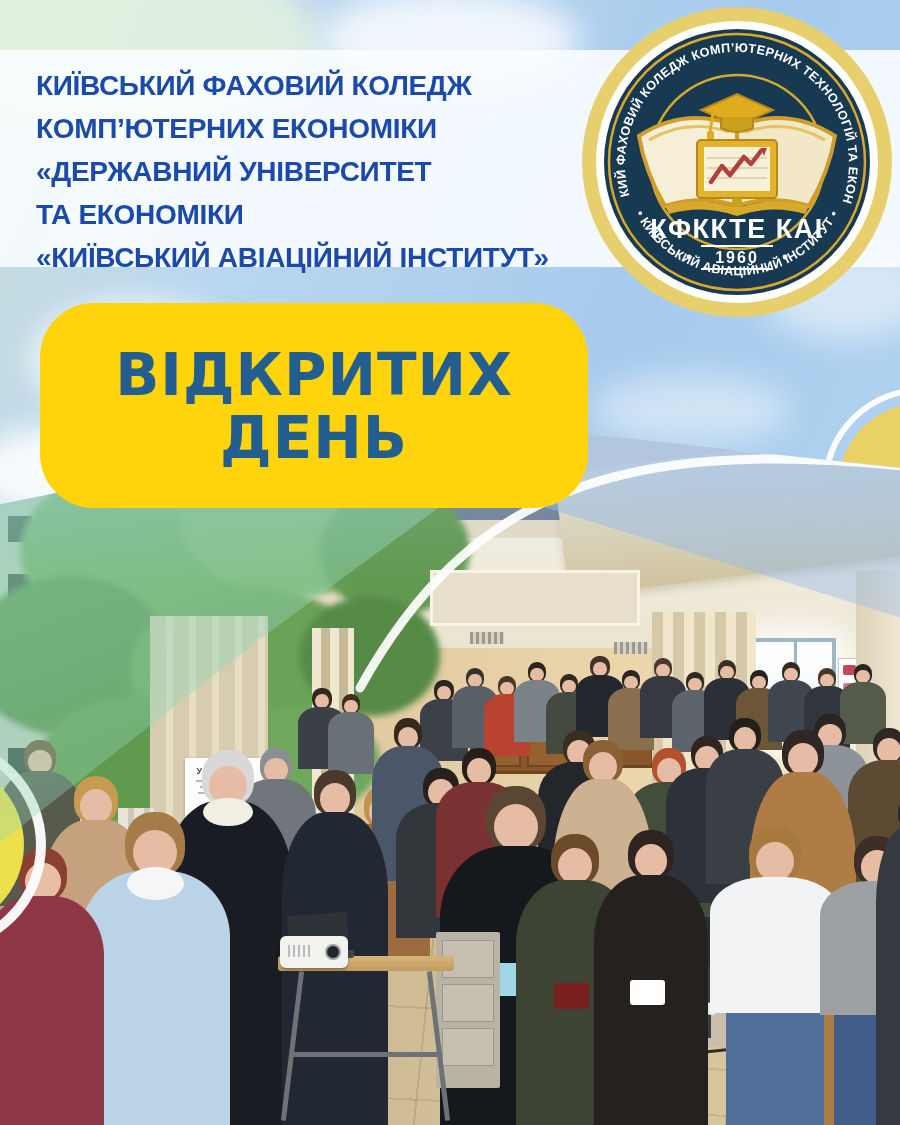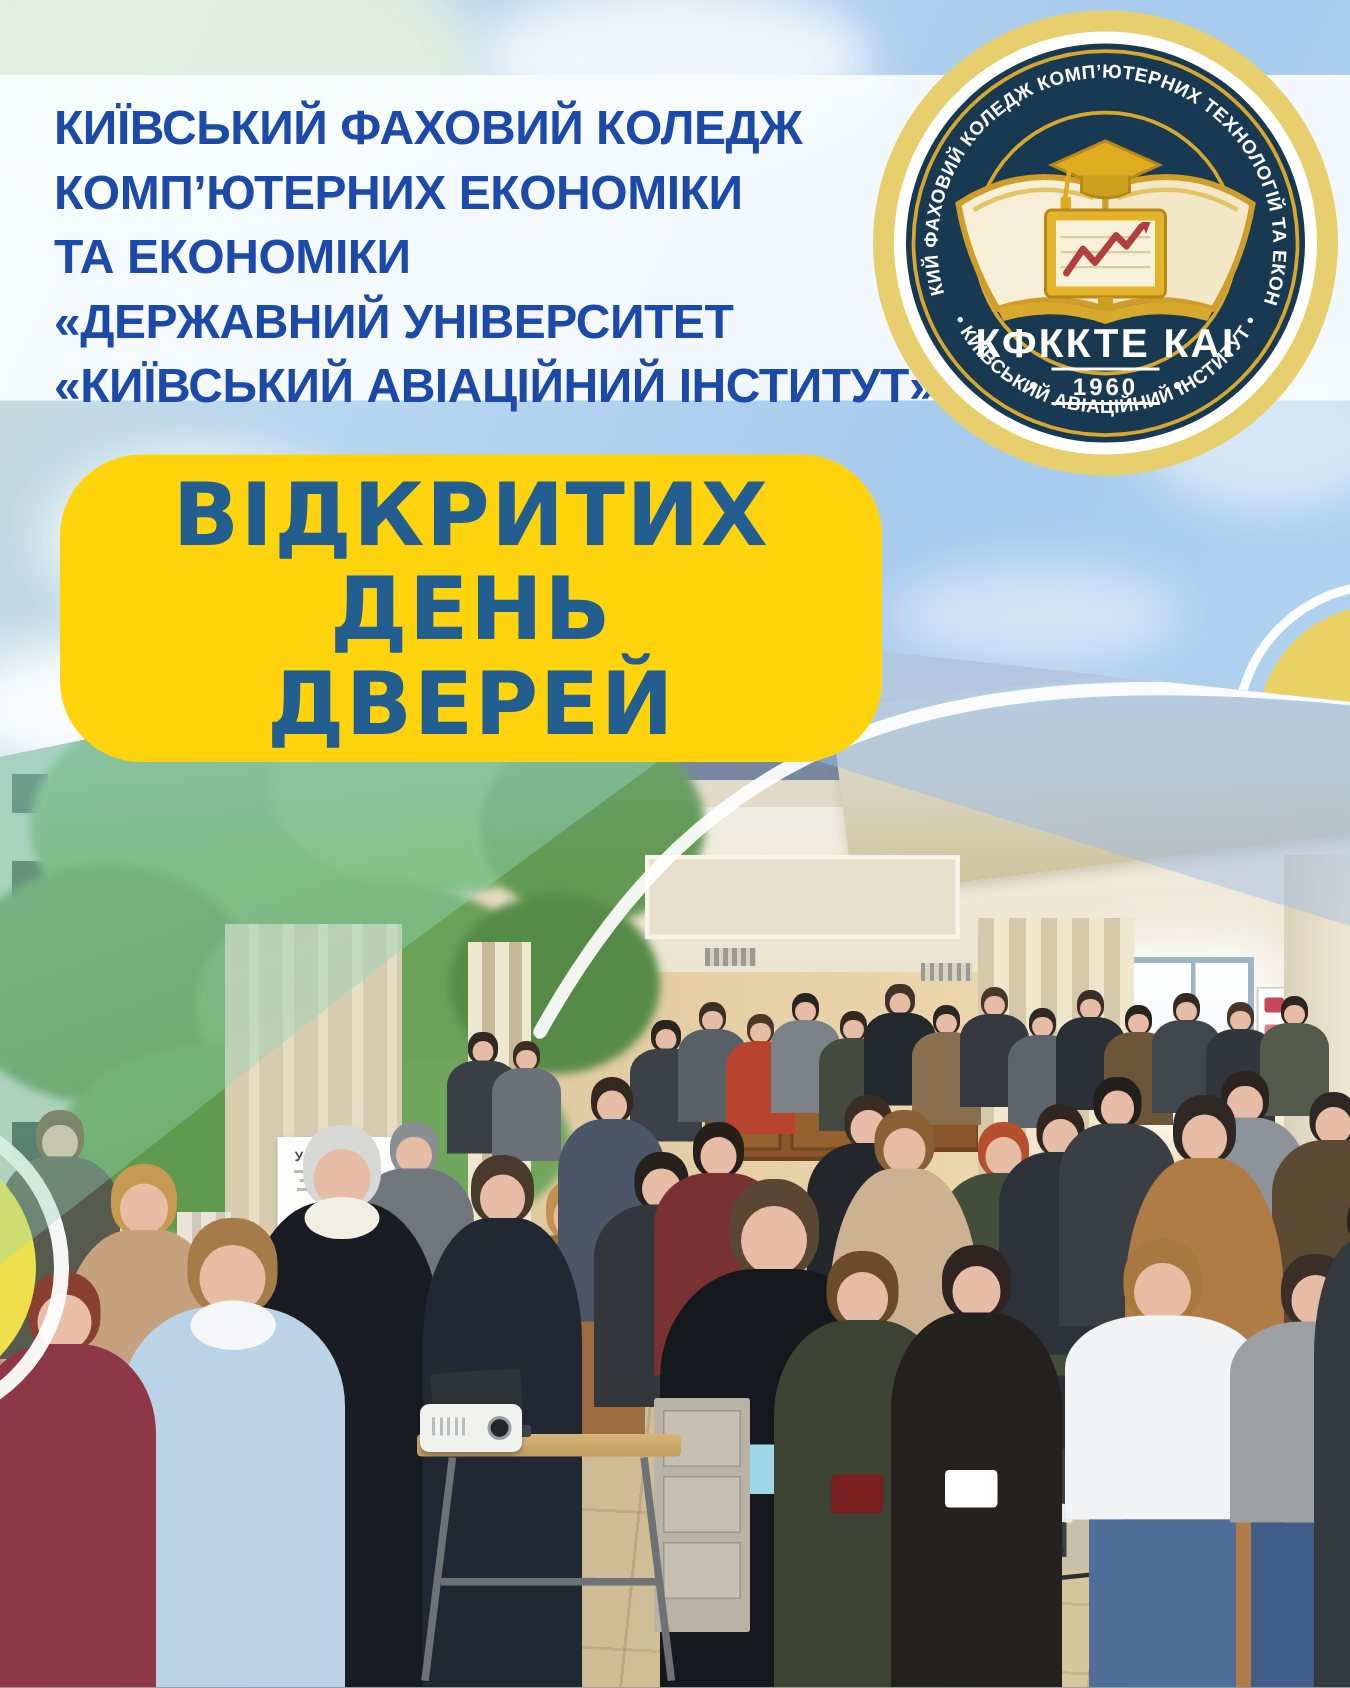--- a/index.html
+++ b/index.html
@@ -21,21 +21,21 @@
   
   .circle-right-ring{position:absolute;left:822px;top:387px;width:200px;height:200px;border-radius:50%;
                      border:6px solid rgba(255,255,255,.95);z-index:1;}
   .circle-right{position:absolute;left:838px;top:403px;width:168px;height:168px;border-radius:50%;
                 background:#e9d263;z-index:1;}
 
   
   .band{position:absolute;left:0;top:50px;width:900px;height:217px;z-index:10;
         background:rgba(250,253,255,.9);}
   .college-name{position:absolute;left:36px;top:14px;
-        font-weight:bold;font-size:32px;line-height:43px;letter-spacing:-.3px;
+        font-weight:bold;font-size:28px;line-height:43px;letter-spacing:-.3px;
         color:var(--c-headline);font-family:"Liberation Sans","DejaVu Sans",sans-serif;}
 
   
   .badge{position:absolute;left:40px;top:303px;width:548px;height:205px;border-radius:54px;
          background:var(--c-badge_yellow);z-index:12;display:flex;flex-direction:column;
          align-items:center;justify-content:center;padding-top:2px;}
   .badge-line{font-family:"DejaVu Sans","Liberation Sans",sans-serif;font-weight:800;
          font-size:58px;line-height:63px;letter-spacing:1px;color:var(--c-badge_text);}
 
   
@@ -513,30 +513,29 @@
     <div class="ov-fade"></div>
     <svg class="swoosh" width="900" height="705" viewBox="0 0 900 705">
       <path d="M 360 268 C 470 70, 620 18, 904 46" fill="none" stroke="rgba(255,255,255,.92)" stroke-width="9" stroke-linecap="round"></path>
     </svg>
   </div>
 
   <div class="band">
     <div class="college-name">
       <div>КИЇВСЬКИЙ ФАХОВИЙ КОЛЕДЖ</div>
       <div>КОМП’ЮТЕРНИХ ЕКОНОМІКИ</div>
+      <div>«ДЕРЖАВНИЙ УНІВЕРСИТЕТ</div>
       <div>ТА ЕКОНОМІКИ</div>
-      <div>«ДЕРЖАВНИЙ УНІВЕРСИТЕТ</div>
       <div>«КИЇВСЬКИЙ АВІАЦІЙНИЙ ІНСТИТУТ»</div>
     </div>
   </div>
 
   <div class="badge">
     <div class="badge-line">ВІДКРИТИХ</div>
     <div class="badge-line">ДЕНЬ</div>
-    <div class="badge-line">ДВЕРЕЙ</div>
   </div>
 
   <div class="logo-wrap">
     <svg width="320" height="320" viewBox="-160 -160 320 320">
       <circle cx="0" cy="0" r="155" fill="var(--c-logo_soft_yellow)"></circle>
       <circle cx="0" cy="0" r="141" fill="#ffffff"></circle>
       <circle cx="0" cy="0" r="133" fill="var(--c-logo_navy)"></circle>
       <circle cx="0" cy="0" r="128" fill="none" stroke="var(--c-logo_gold)" stroke-width="2.5"></circle>
       <circle cx="0" cy="0" r="87" fill="none" stroke="var(--c-logo_gold)" stroke-width="2.5"></circle>
 

